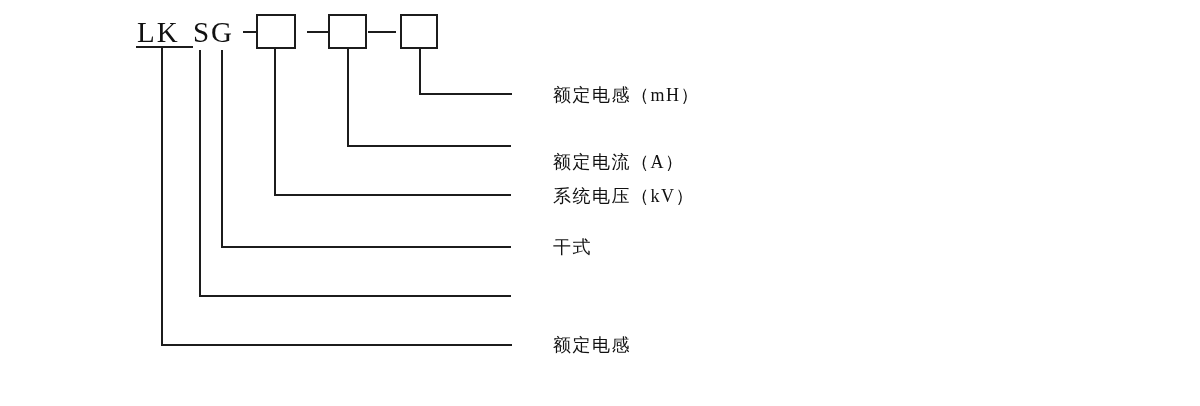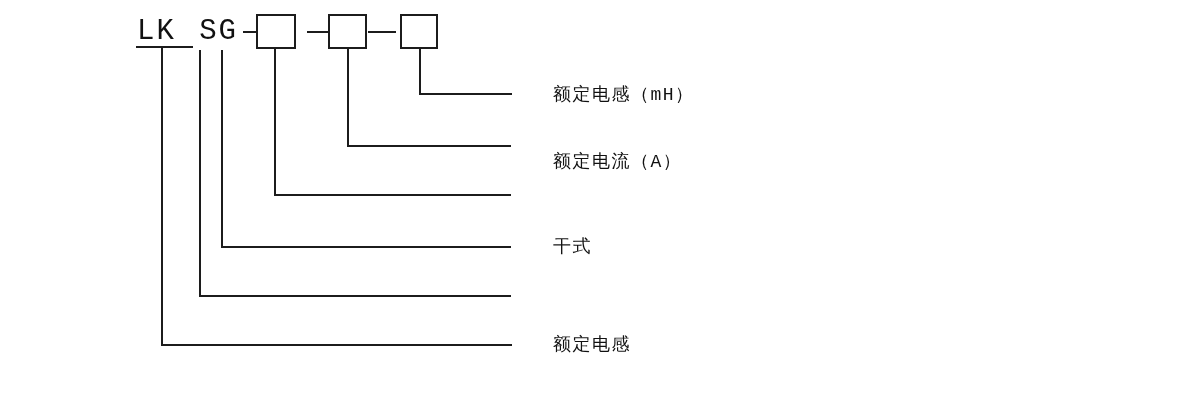--- a/index.html
+++ b/index.html
@@ -5,21 +5,21 @@
   html, body {
     margin: 0;
     padding: 0;
     background: #ffffff;
   }
   .canvas {
     position: relative;
     width: 960px;
     height: 406px;
     background: var(--background, #ffffff);
-    font-family: Liberation Mono, monospace;
+    font-family: Liberation Serif, serif;
     color: var(--text, #111111);
     overflow: hidden;
   }
   .model-code {
     position: absolute;
     left: 137px;
     top: 17px;
     font-size: 29px;
     line-height: 30px;
     letter-spacing: 2px;
@@ -117,16 +117,17 @@
 
   <div class="hseg h-inductance"></div>
   <div class="hseg h-current"></div>
   <div class="hseg h-voltage"></div>
   <div class="hseg h-dry"></div>
   <div class="hseg h-phase"></div>
   <div class="hseg h-filter"></div>
 
   <div class="leader-label lbl-inductance">额定电感（mH）</div>
   <div class="leader-label lbl-current">额定电流（A）</div>
+  <div class="leader-label lbl-voltage">系统电压（kV）</div>
   <div class="leader-label lbl-dry">干式</div>
   <div class="leader-label lbl-filter">额定电感</div>
 
 </div>
 
 </body></html>

